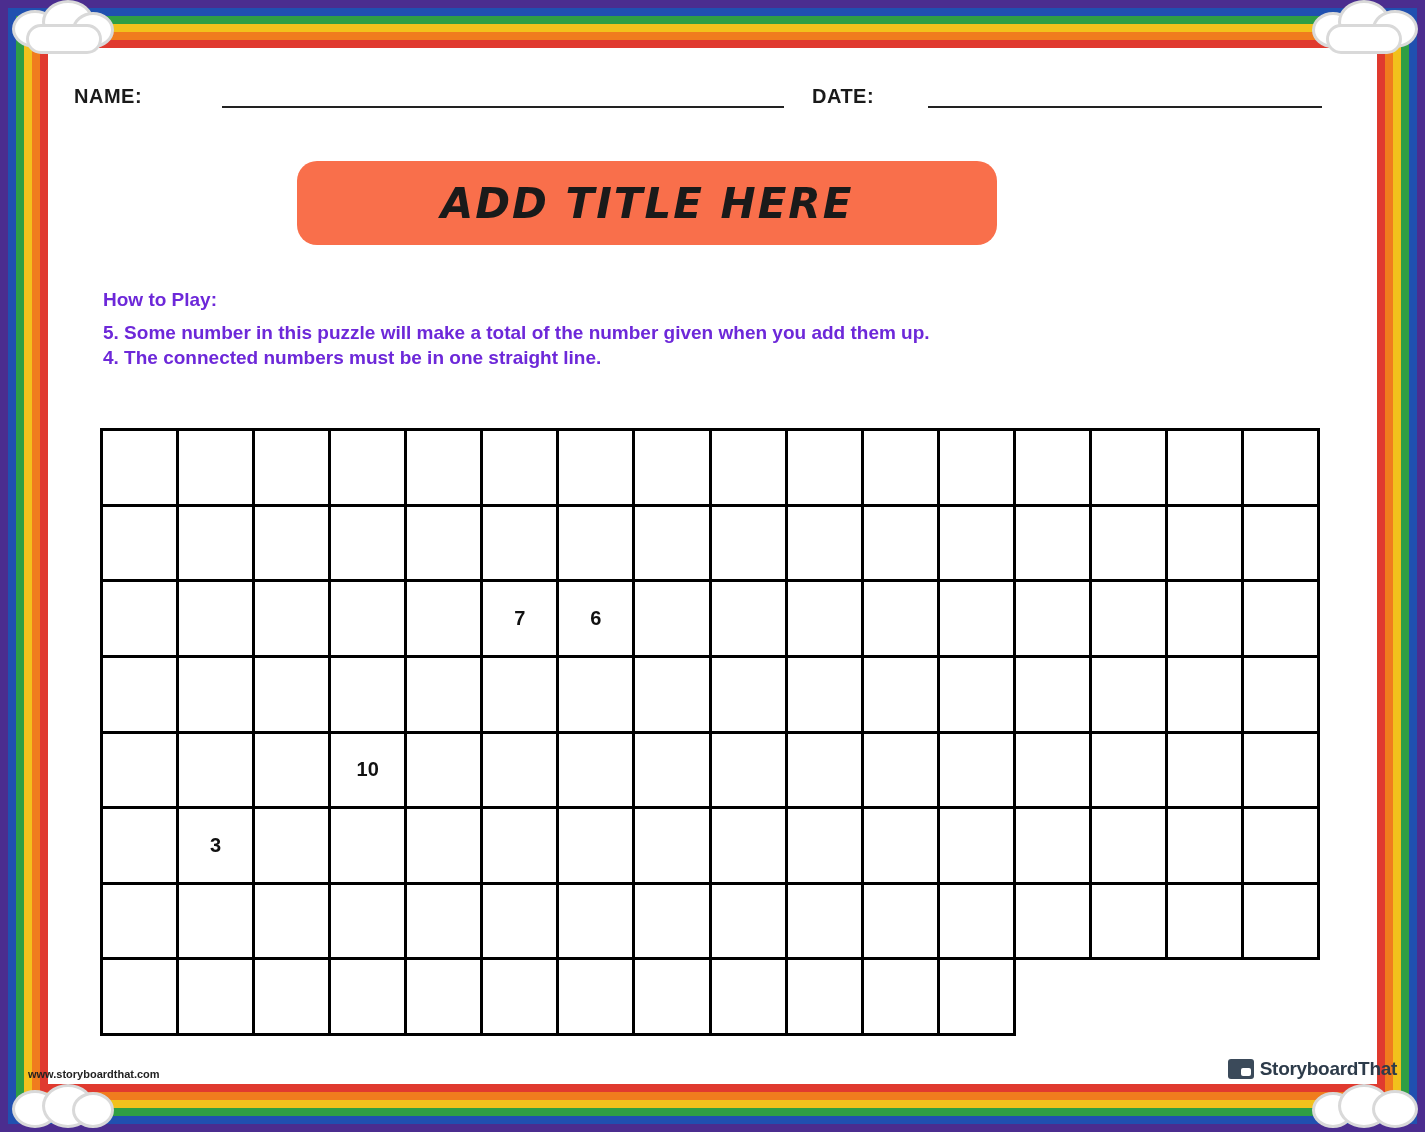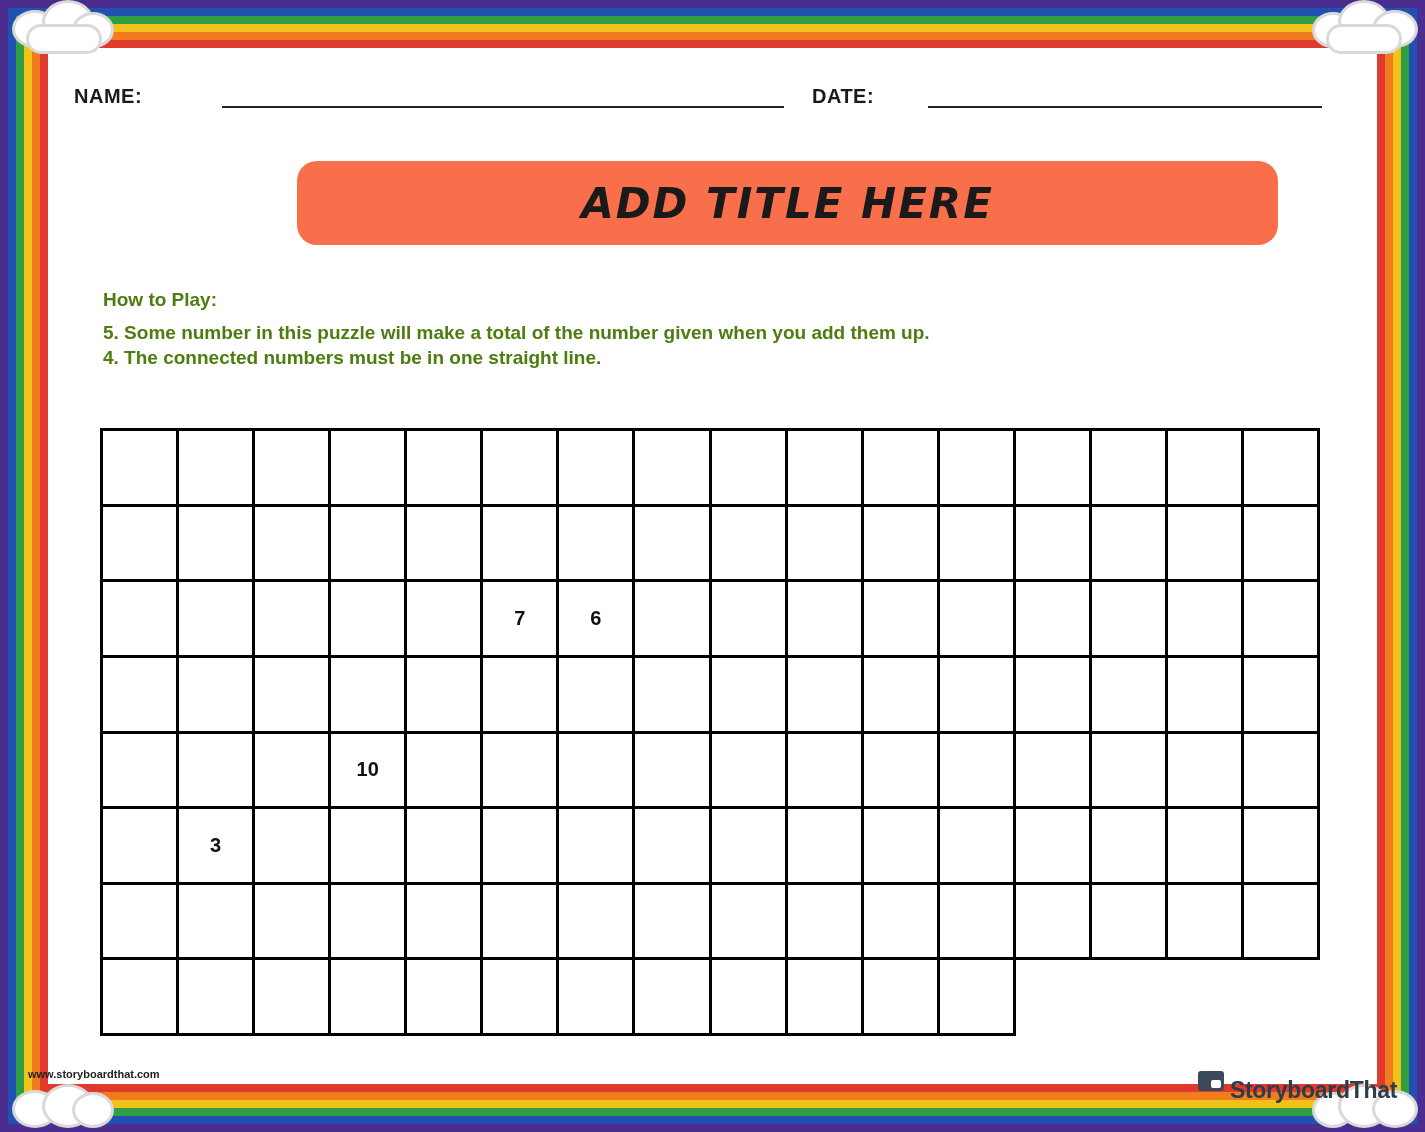--- a/index.html
+++ b/index.html
@@ -54,21 +54,21 @@
   .field-line {
     border-bottom: 2px solid #222222;
     height: 22px;
   }
 
   
   #title-banner {
     position: absolute;
     left: 297px;
     top: 161px;
-    width: 981px;
+    width: 700px;
     height: 84px;
     background: #f96f4b;
     border-radius: 20px;
     display: flex;
     align-items: center;
     justify-content: center;
   }
   #title-text {
     font-family: "DejaVu Sans", sans-serif;
     font-weight: bold;
@@ -78,21 +78,21 @@
     color: #1a1a1a;
     text-transform: uppercase;
   }
 
   
   #instructions {
     position: absolute;
     left: 103px;
     top: 289px;
     width: 1100px;
-    color: #4d7c0f;
+    color: #6d28d9;
   }
   #howto-heading {
     font-size: 19px;
     font-weight: bold;
     margin-bottom: 9px;
   }
   .rule {
     font-size: 19px;
     font-weight: bold;
     line-height: 25px;
@@ -163,25 +163,24 @@
     content: "";
     position: absolute;
     right: 3px;
     bottom: 3px;
     width: 10px;
     height: 8px;
     background: #ffffff;
     border-radius: 2px;
   }
   #logo-text {
-    font-size: 23px;
+    font-size: 19px;
     font-weight: bold;
     color: #2d3b4a;
     letter-spacing: -0.3px;
-    margin-top: 19px;
   }
 </style>
 </head>
 <body>
 
 <div id="page">
 
   <div class="frame-layer" style="left:0;top:0;width:1425px;height:1132px;border-width:8px;border-color:#4b2d8f;"></div>
   <div class="frame-layer" style="left:8px;top:8px;width:1409px;height:1116px;border-width:8px;border-color:#2050b0;"></div>
   <div class="frame-layer" style="left:16px;top:16px;width:1393px;height:1100px;border-width:8px;border-color:#2f9e44;"></div>

